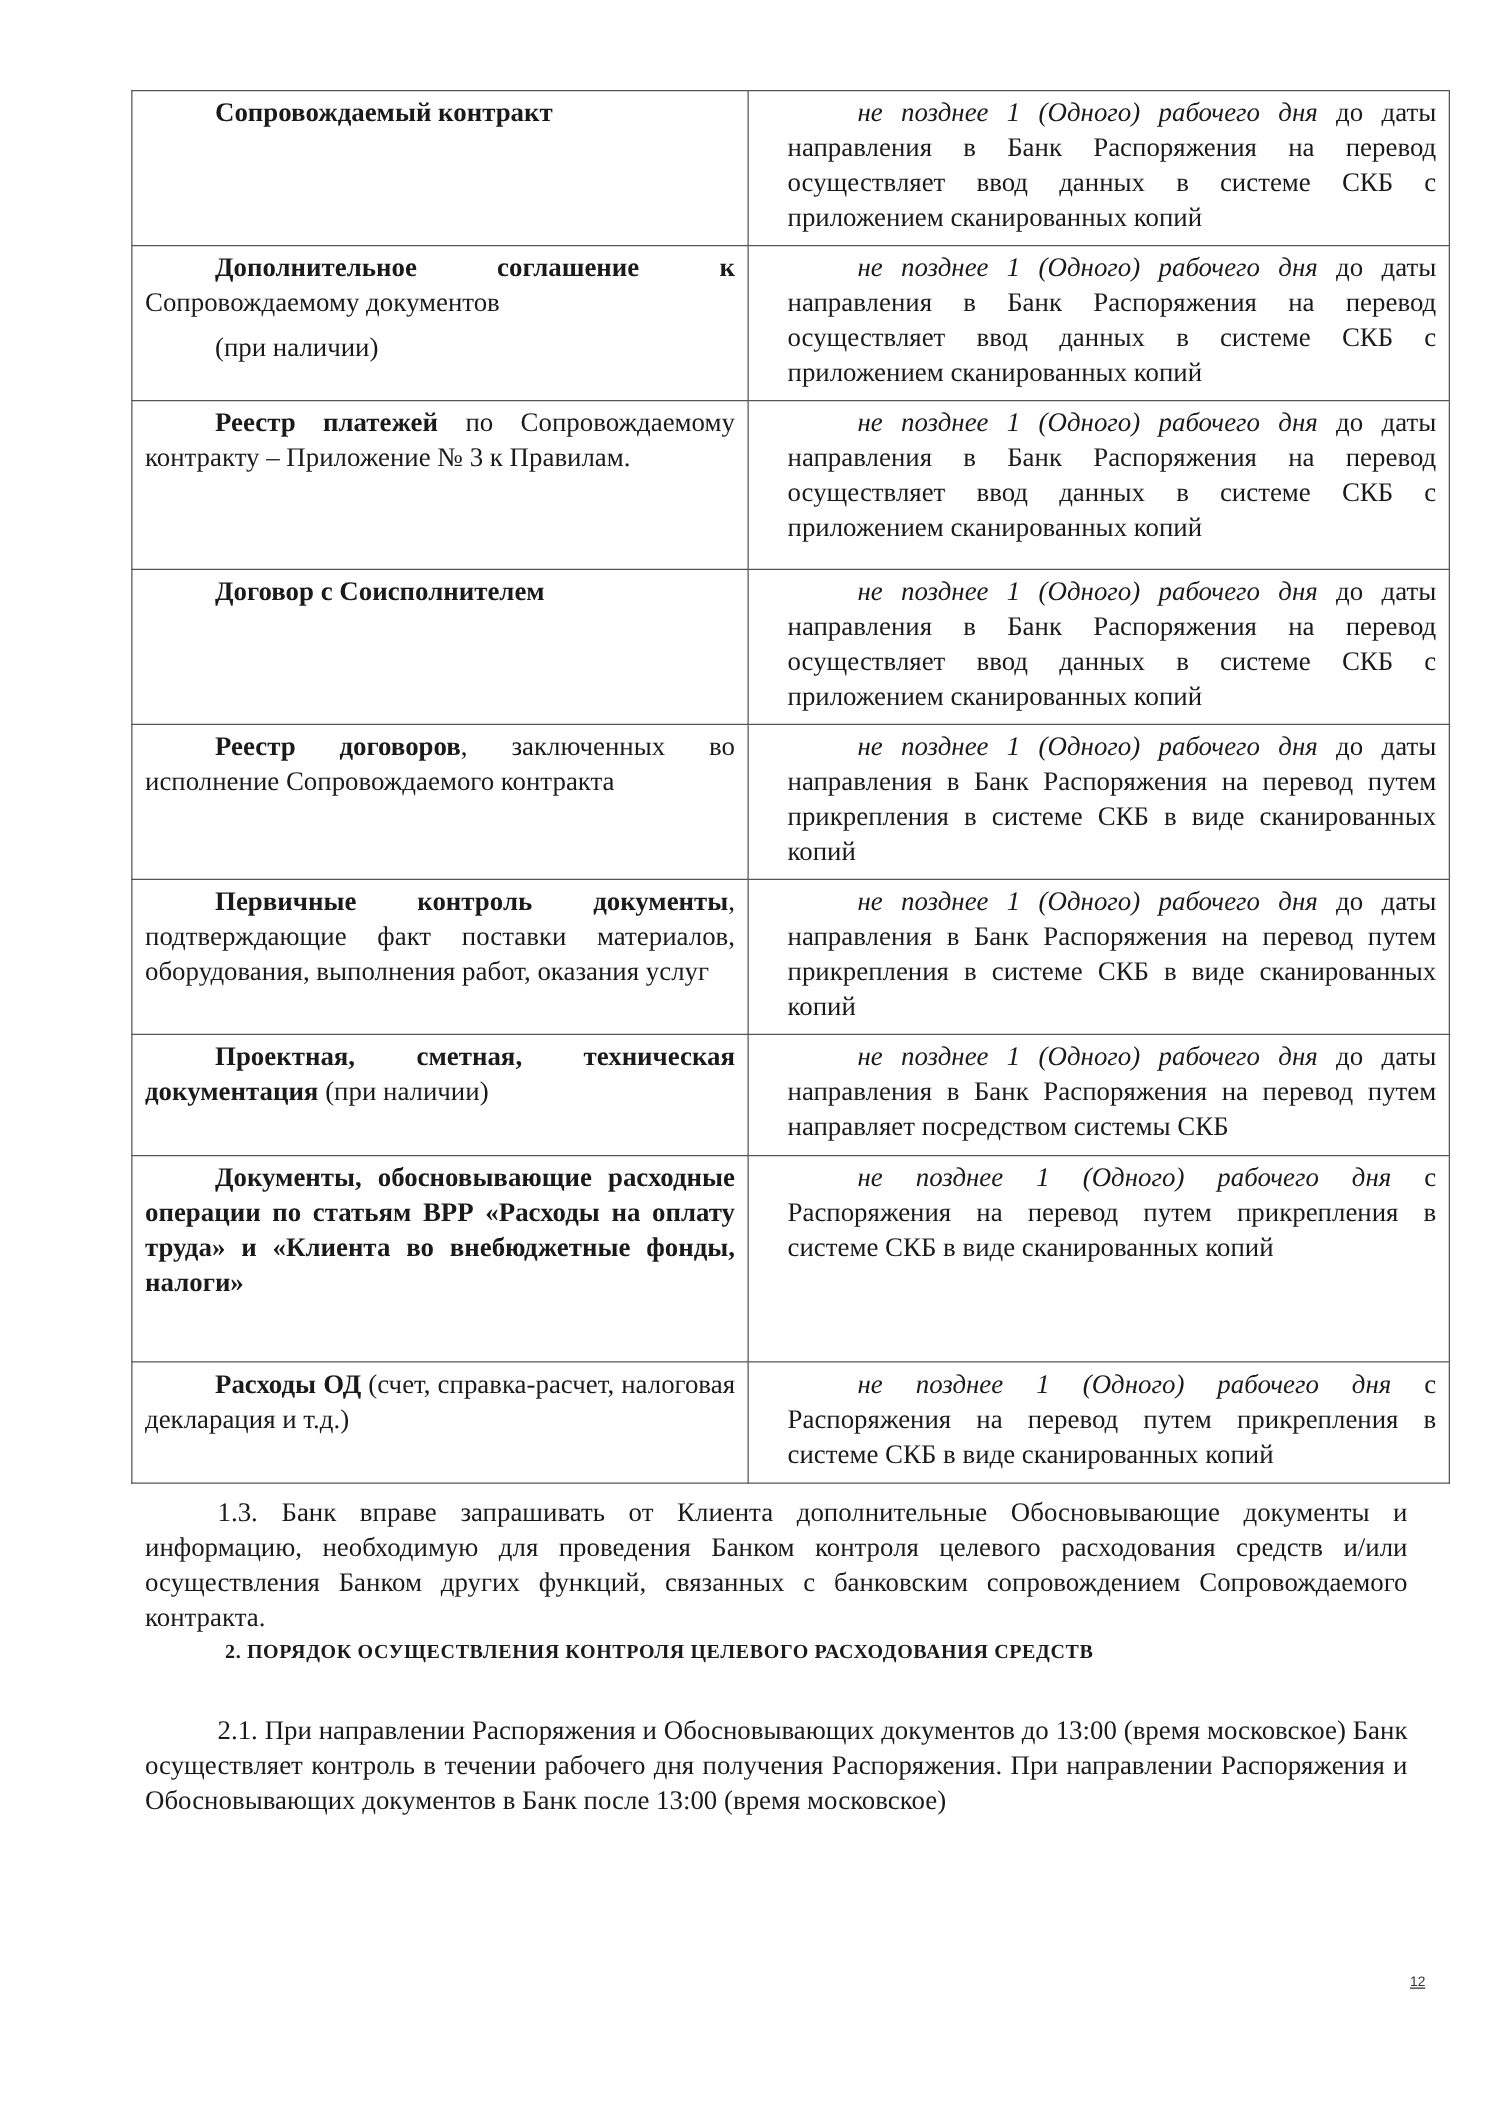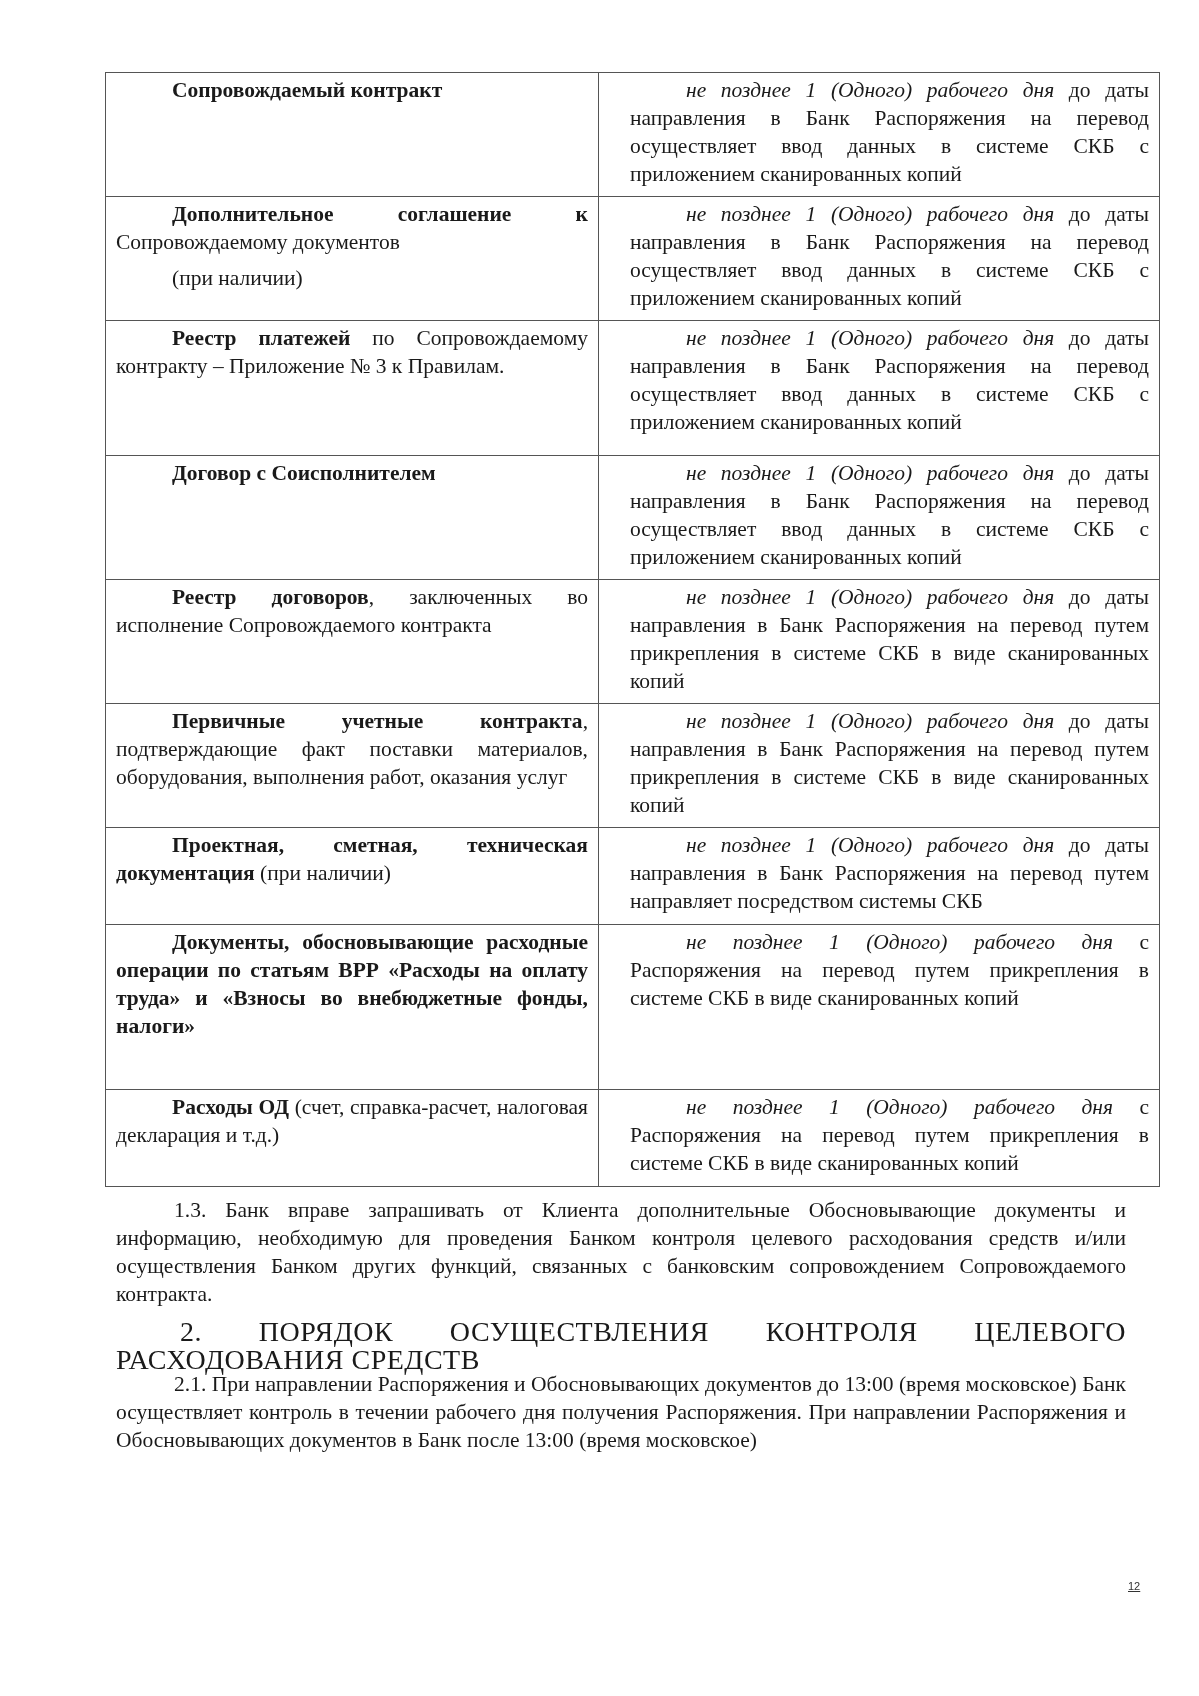--- a/index.html
+++ b/index.html
@@ -23,22 +23,22 @@
   .ind { text-indent: 56px; display: block; }
   .b { font-weight: bold; }
   .i { font-style: italic; }
   .para {
     position: absolute; left: 100px; width: 1010px;
     font-size: 21.5px; line-height: 28px; text-align: justify;
     text-indent: 58px;
   }
   .heading {
     position: absolute; left: 100px; width: 1010px;
-    font-size: 28px; line-height: 28px; font-weight: normal;
-    text-align: justify; text-indent: 64px; letter-spacing: 0.5px; margin-top: 10px;
+    font-size: 16px; line-height: 28px; font-weight: bold;
+    text-align: justify; text-indent: 64px; letter-spacing: 0.5px;
   }
   .pagenum {
     position: absolute; left: 1112px; top: 1580px;
     font-family: "Liberation Sans", sans-serif; font-size: 11px; color: #333; text-decoration: underline;
   }
   .subline { display: block; text-indent: 56px; margin-top: 8px; }
 </style>
 </head>
 <body>
 
@@ -82,37 +82,37 @@
         <tr style="height: 124px;">
           <td class="left">
             <span class="ind"><span class="b">Реестр договоров</span><span>, заключенных во исполнение Сопровождаемого контракта</span></span>
           </td>
           <td class="right">
             <span class="ind"><span class="i">не позднее 1 (Одного) рабочего дня</span><span>  до даты направления в Банк Распоряжения на перевод путем прикрепления в системе СКБ в виде сканированных копий</span></span>
           </td>
         </tr>
         <tr style="height: 124px;">
           <td class="left">
-            <span class="ind"><span class="b">Первичные учетные контракта</span><span>, подтверждающие факт поставки материалов, оборудования, выполнения работ, оказания услуг</span></span>
+            <span class="ind"><span class="b">Первичные контроль документы</span><span>, подтверждающие факт поставки материалов, оборудования, выполнения работ, оказания услуг</span></span>
           </td>
           <td class="right">
             <span class="ind"><span class="i">не позднее 1 (Одного) рабочего дня</span><span>  до даты направления в Банк Распоряжения на перевод путем прикрепления в системе СКБ в виде сканированных копий</span></span>
           </td>
         </tr>
         <tr style="height: 97px;">
           <td class="left">
             <span class="ind"><span class="b">Проектная, сметная, техническая документация</span><span> (при наличии)</span></span>
           </td>
           <td class="right">
             <span class="ind"><span class="i">не позднее 1 (Одного) рабочего дня</span><span> до даты направления в Банк Распоряжения на перевод путем направляет посредством системы СКБ</span></span>
           </td>
         </tr>
         <tr style="height: 165px;">
           <td class="left">
-            <span class="ind"><span class="b">Документы, обосновывающие расходные операции по статьям ВРР «Расходы на оплату труда» и «Взносы во внебюджетные фонды, налоги»</span><span></span></span>
+            <span class="ind"><span class="b">Документы, обосновывающие расходные операции по статьям ВРР «Расходы на оплату труда» и «Клиента во внебюджетные фонды, налоги»</span><span></span></span>
           </td>
           <td class="right">
             <span class="ind"><span class="i">не позднее 1 (Одного) рабочего дня</span><span> с Распоряжения на перевод путем прикрепления в системе СКБ в виде сканированных копий</span></span>
           </td>
         </tr>
         <tr style="height: 97px;">
           <td class="left">
             <span class="ind"><span class="b">Расходы ОД</span><span> (счет, справка-расчет, налоговая декларация и т.д.)</span></span>
           </td>
           <td class="right">

